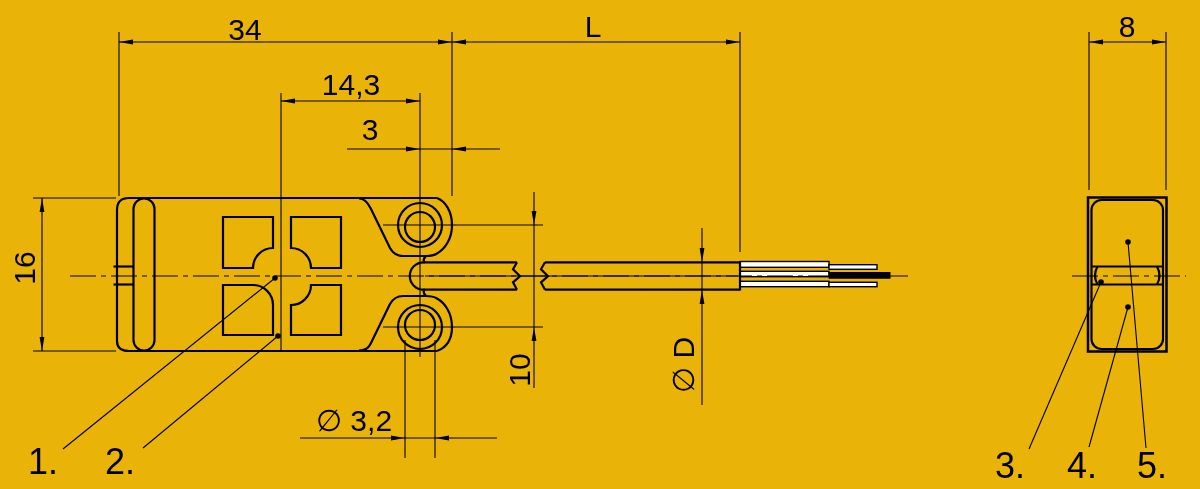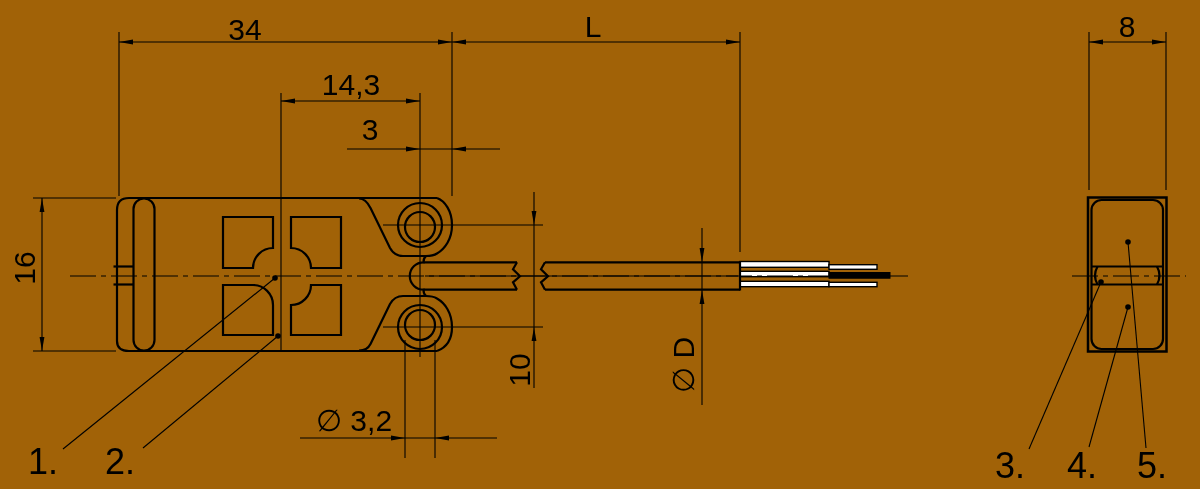--- a/index.html
+++ b/index.html
@@ -1,16 +1,16 @@
 <!DOCTYPE html>
 <html><head>
 <meta charset="utf-8">
 <style>
   html,body{margin:0;padding:0;background:#ffffff;}
-  .stage{width:1200px;height:489px;background:#a16207;position:relative;font-family:"Liberation Sans",sans-serif;}
+  .stage{width:1200px;height:489px;background:#eab308;position:relative;font-family:"Liberation Sans",sans-serif;}
   svg{display:block;}
   .thin{stroke:#000;stroke-width:1.1;fill:none;}
   .thick{stroke:#000;stroke-width:2.2;fill:none;}
   .thick25{stroke:#000;stroke-width:2.5;fill:none;}
   .wire{stroke:#000;stroke-width:1.4;fill:#ffffff;}
   .wiredark{stroke:#000;stroke-width:1;fill:#000;}
   .arr{fill:#000;stroke:none;}
   .dot{fill:#000;stroke:none;}
   .dim{font-family:"Liberation Sans",sans-serif;font-size:30px;fill:#000;}
   .lbl{font-family:"Liberation Sans",sans-serif;font-size:36px;fill:#000;}

